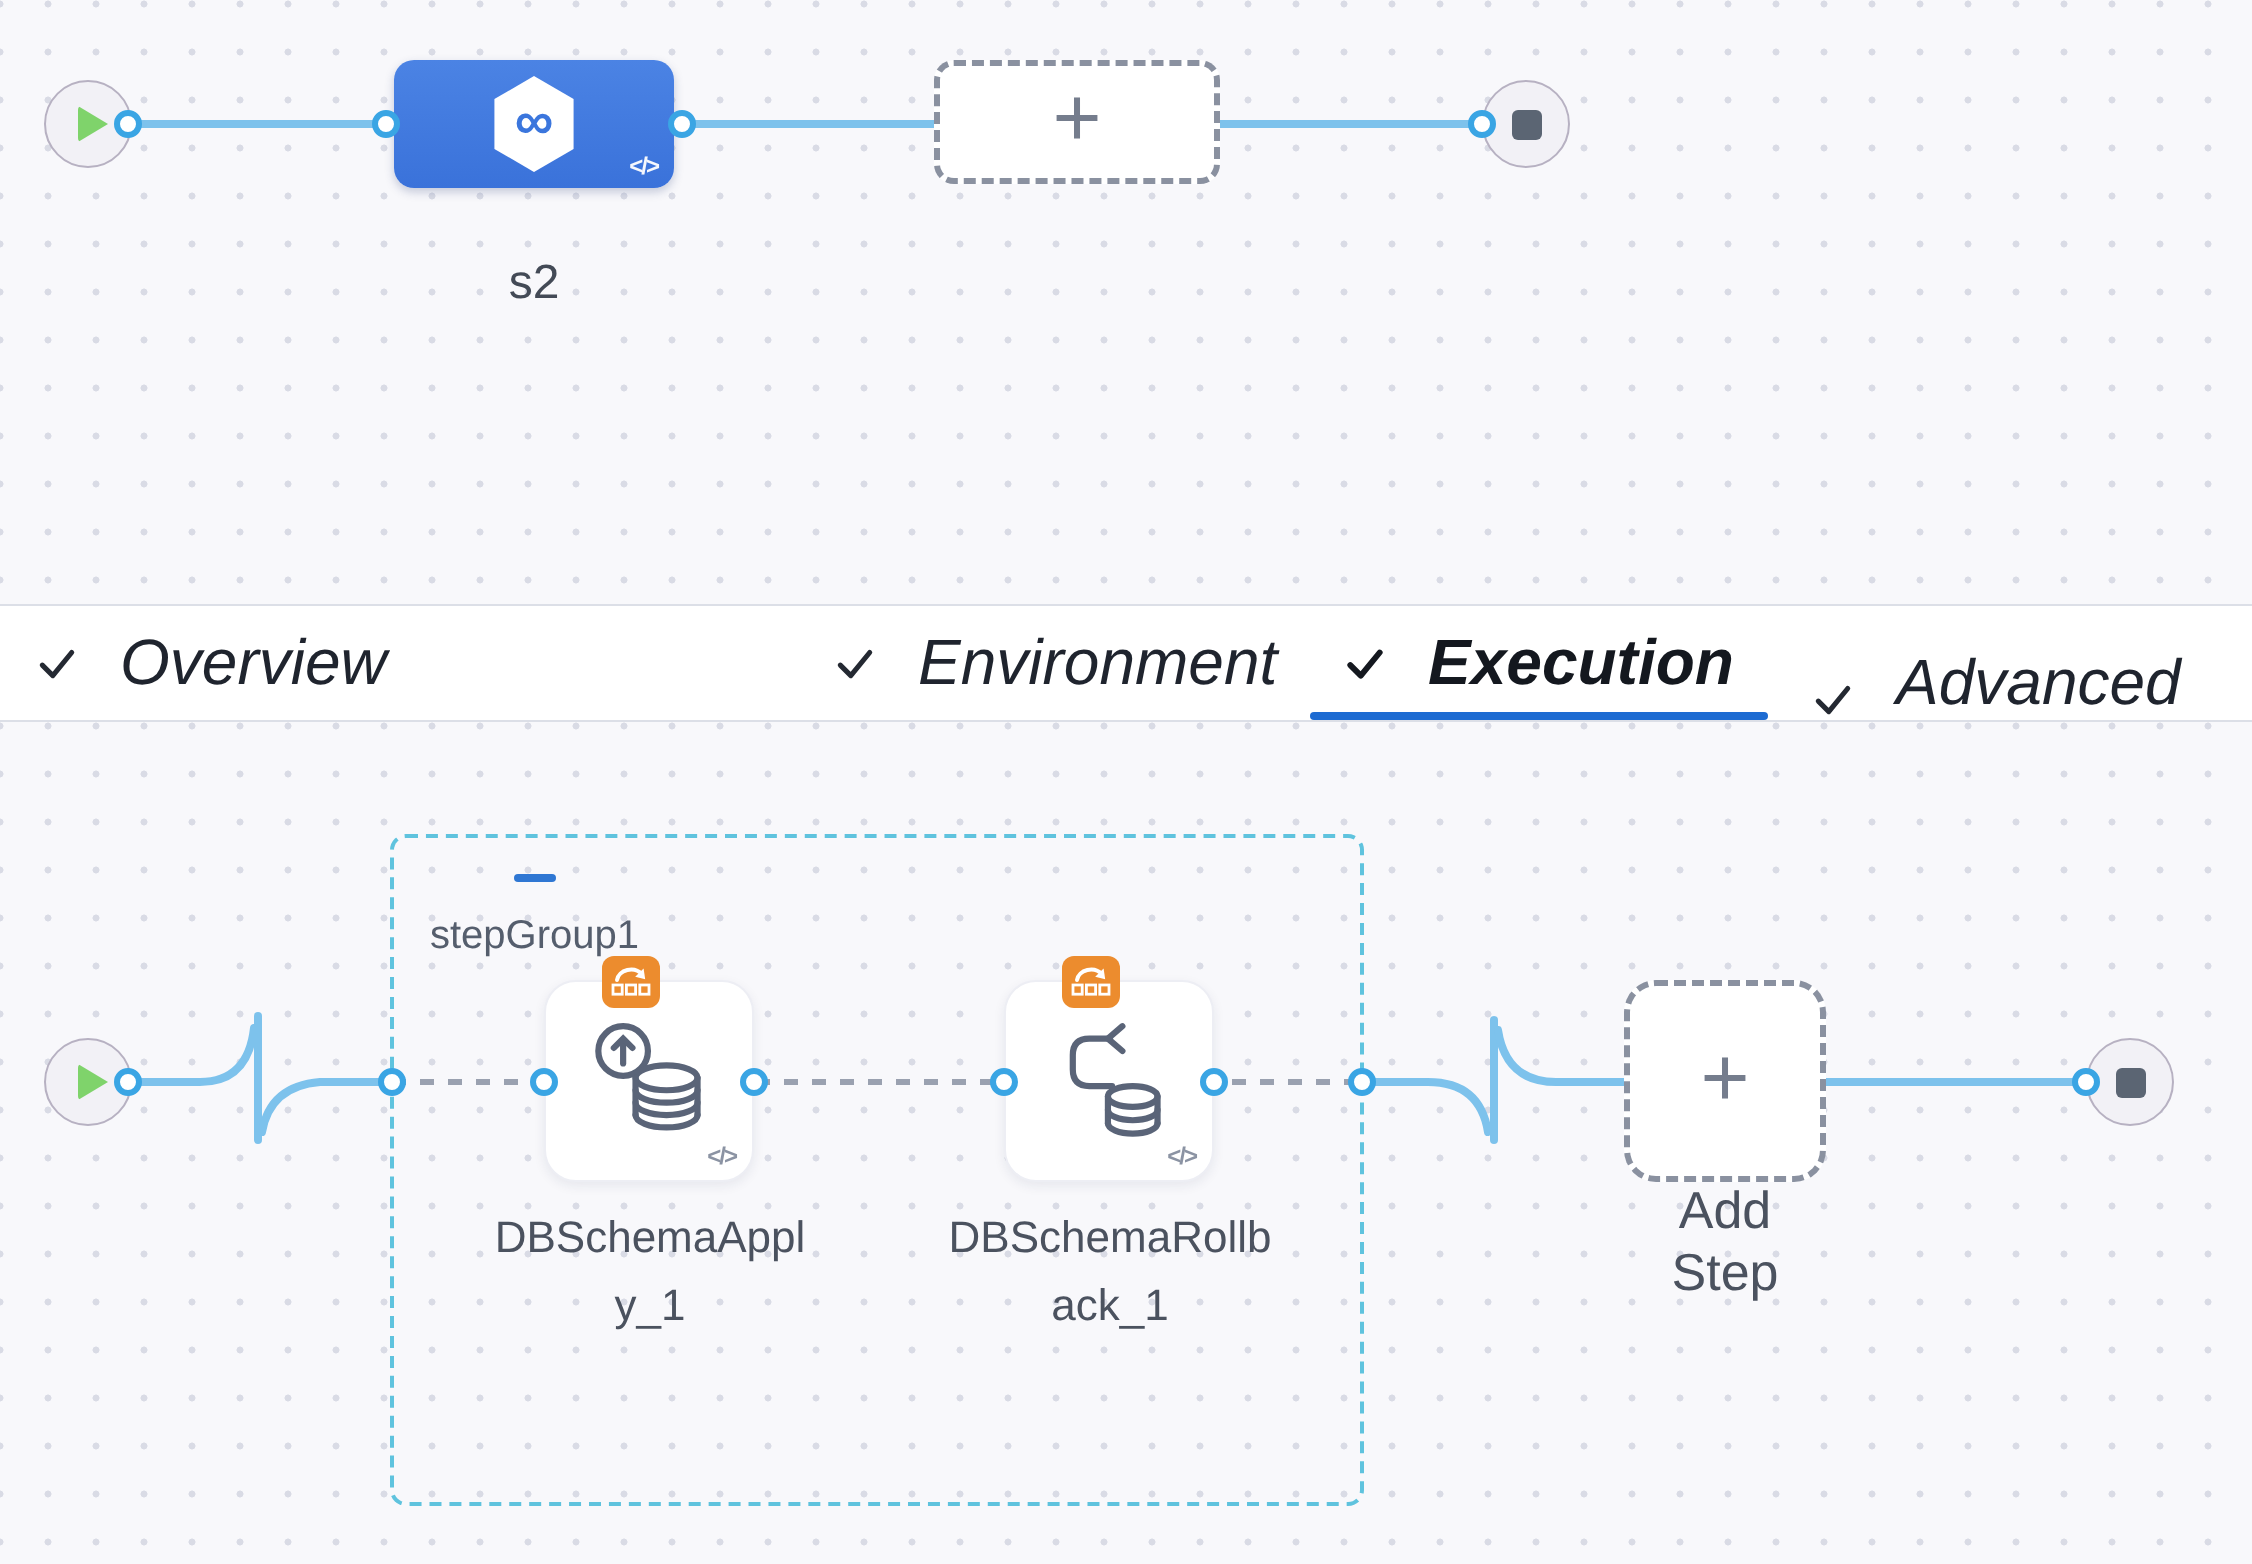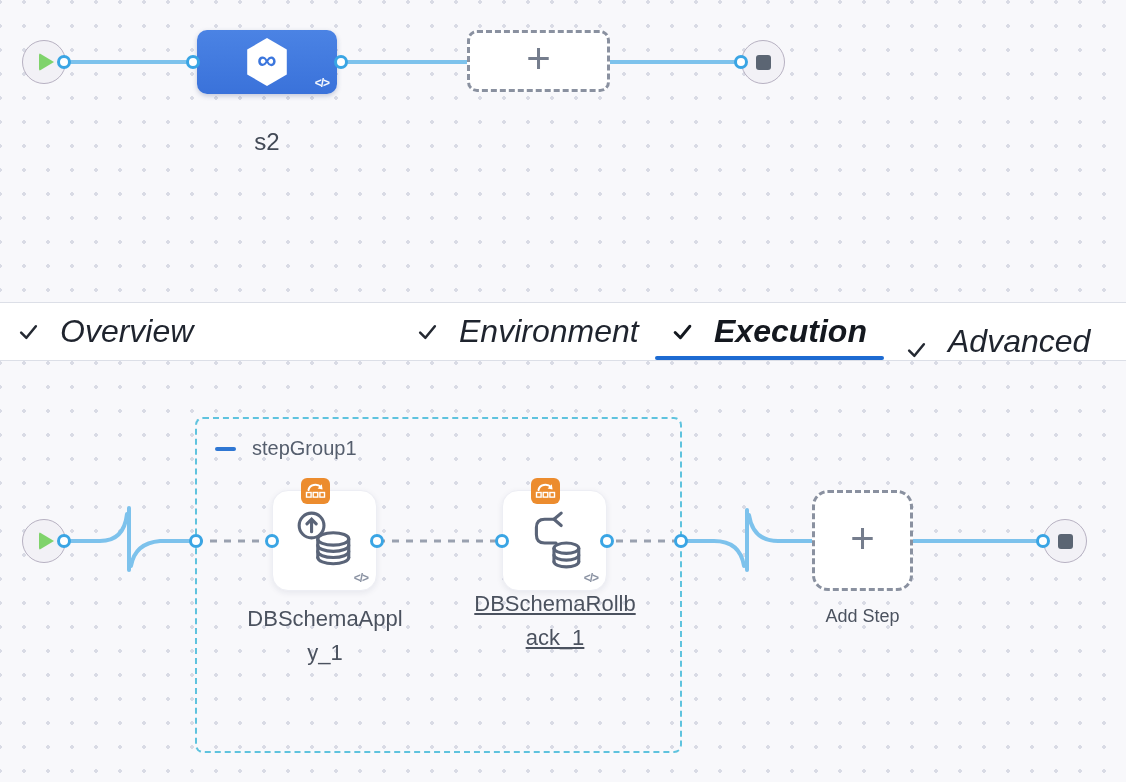--- a/index.html
+++ b/index.html
@@ -57,21 +57,21 @@
     gap:21px; font-size:32px; color:#1f242e; cursor:pointer;font-style:italic; }
   .tab svg { flex:0 0 auto; }
   .tab.active { font-weight:bold; color:#14181f; padding:0 17px; }
   .tab.active::after { content:""; position:absolute; left:0; right:0; bottom:0;
     height:4px; background:#1d6bd2; border-radius:2px; }
 
   
   #step-group { position:absolute; left:195px; top:56px; width:487px; height:336px;
     border:2px dashed #5fc3de; border-radius:8px; z-index:1; }
   .group-header { position:absolute; left:18px; top:18px; display:flex;
-    align-items:center; gap:16px; }
+    align-items:center; gap:16px;flex-direction:column; }
   .minus-bar { width:21px; height:4px; background:#2f77d3; border-radius:2px;
     cursor:pointer; }
   .group-name { font-size:20px; color:#555e6d; }
 
   
   .step-node { position:absolute; top:129px; width:105px; height:101px;
     background:#fff; border-radius:16px; border:1px solid #edeef4;
     box-shadow:0 2px 6px rgba(30,40,80,.08); z-index:4; cursor:pointer; }
   #step-apply { left:272px; }
   #step-rollback { left:502px; }
@@ -234,15 +234,15 @@
   <div class="port" style="left:64px;   top:180px;"></div>
   <div class="port" style="left:196px;  top:180px;"></div>
   <div class="port" style="left:272px;  top:180px;"></div>
   <div class="port" style="left:377px;  top:180px;"></div>
   <div class="port" style="left:502px;  top:180px;"></div>
   <div class="port" style="left:607px;  top:180px;"></div>
   <div class="port" style="left:681px;  top:180px;"></div>
   <div class="port" style="left:1043px; top:180px;"></div>
 
   <div class="step-label" style="left:243px; top:241px;">DBSchemaApply_1</div>
-  <div class="step-label" style="left:473px; top:226px;text-decoration:underline;">DBSchemaRollback_1</div>
-  <div class="node-label" style="left:812px; top:245px; width:101px; color:#4b525f; font-size:18px;">Add Step</div>
+  <div class="step-label" style="left:473px; top:241px;">DBSchemaRollback_1</div>
+  <div class="node-label" style="left:812px; top:229px; width:101px; color:#4b525f; font-size:26px;">Add Step</div>
 </div>
 
 </body></html>

